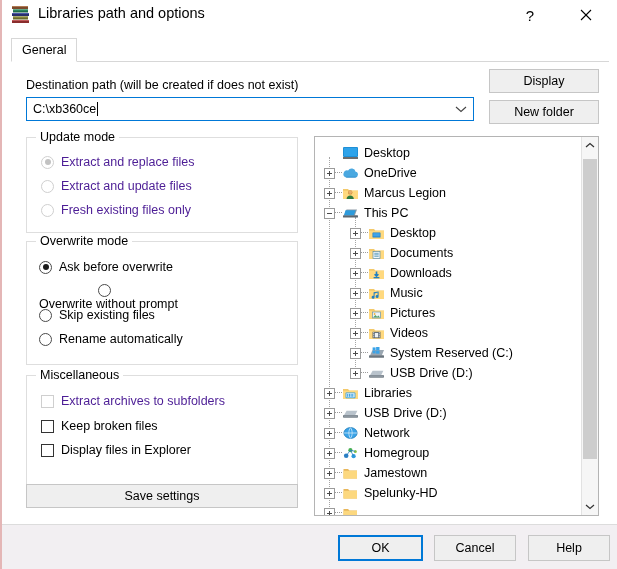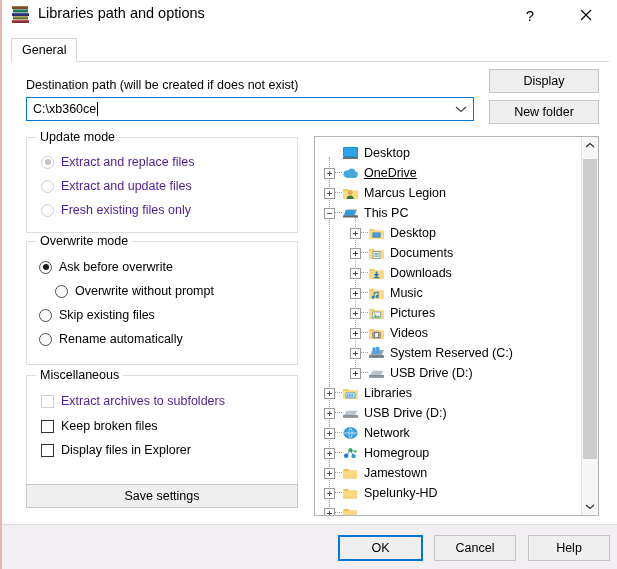--- a/index.html
+++ b/index.html
@@ -354,21 +354,21 @@
       <span>Fresh existing files only</span>
     </div>
   </div>
 
   <div class="group" id="group-overwrite">
     <span class="group-title">Overwrite mode</span>
     <div class="opt" style="left:12px; top:18px;">
       <span class="radio checked"></span>
       <span>Ask before overwrite</span>
     </div>
-    <div class="opt" style="left:28px; top:42px;">
+    <div class="opt" style="left:12px; top:42px;flex-direction:column;">
       <span class="radio"></span>
       <span>Overwrite without prompt</span>
     </div>
     <div class="opt" style="left:12px; top:66px;">
       <span class="radio"></span>
       <span>Skip existing files</span>
     </div>
     <div class="opt" style="left:12px; top:90px;">
       <span class="radio"></span>
       <span>Rename automatically</span>
@@ -401,21 +401,21 @@
           <span class="spacer-exp"></span>
           <span class="tree-icon">
             <svg width="17" height="14" viewBox="0 0 17 14">
               <rect x="1" y="1" width="15" height="10" rx="1" fill="#1f8fd6"></rect>
               <rect x="2" y="2" width="13" height="8" fill="#2ea3ea"></rect>
               <rect x="1" y="11" width="15" height="2" fill="#6d6d6d"></rect>
             </svg>
           </span>
           <span>Desktop</span>
         </div>
-        <div class="tree-row" style="top: 26px; padding-left: 9px; text-decoration: underline;">
+        <div class="tree-row" style="top: 26px; padding-left: 9px;">
           <span class="expander plus"></span>
           <span class="dotline"></span>
           <span class="tree-icon">
             <svg width="17" height="13" viewBox="0 0 17 13">
               <path d="M4 10.5h9.2a2.9 2.9 0 0 0 .4-5.75A4 4 0 0 0 6.1 3.6 3.3 3.3 0 0 0 4 10.5z" fill="#4aa8e0"></path>
               <path d="M4 10.5h9.2a2.9 2.9 0 0 0 1.9-.8H4.6z" fill="#2b86c5"></path>
             </svg>
           </span>
           <span>OneDrive</span>
         </div>

